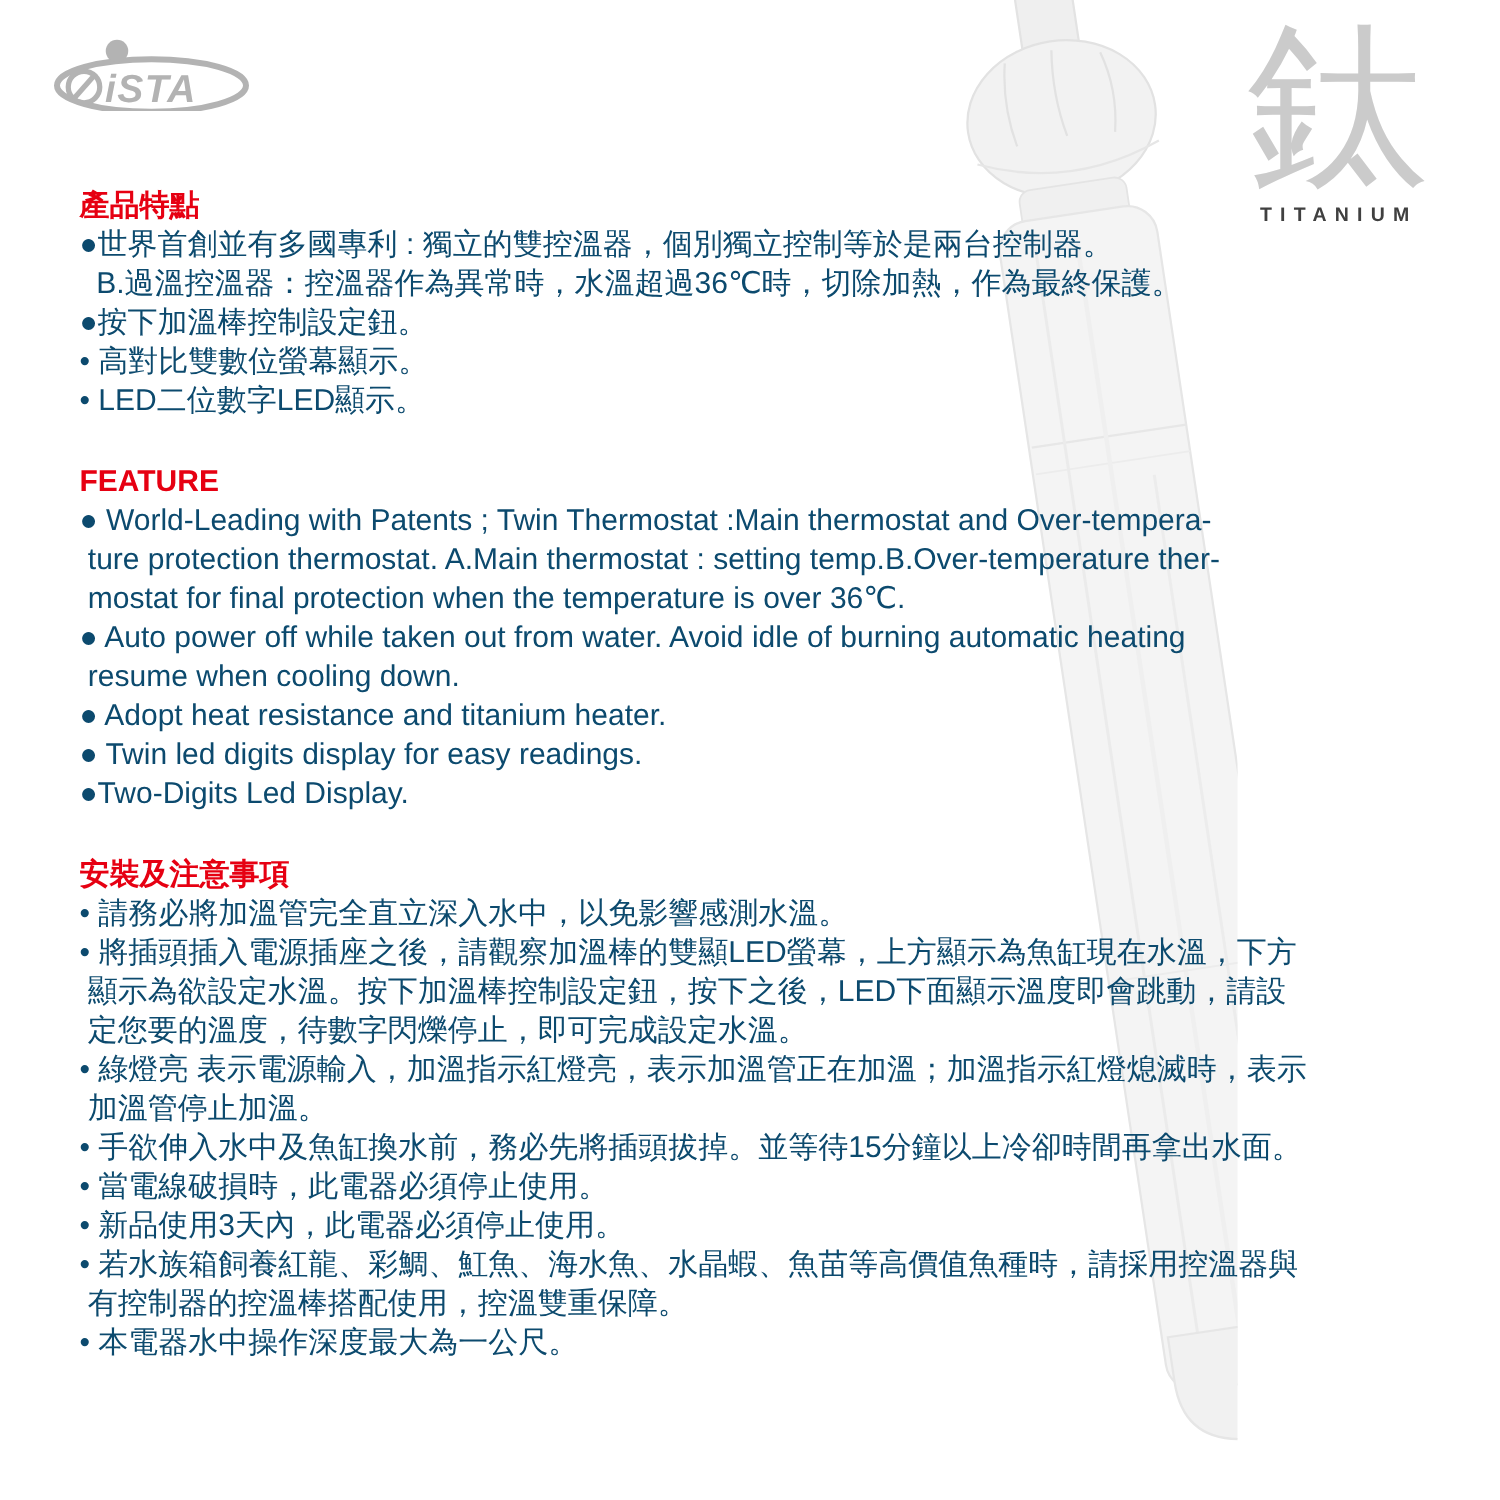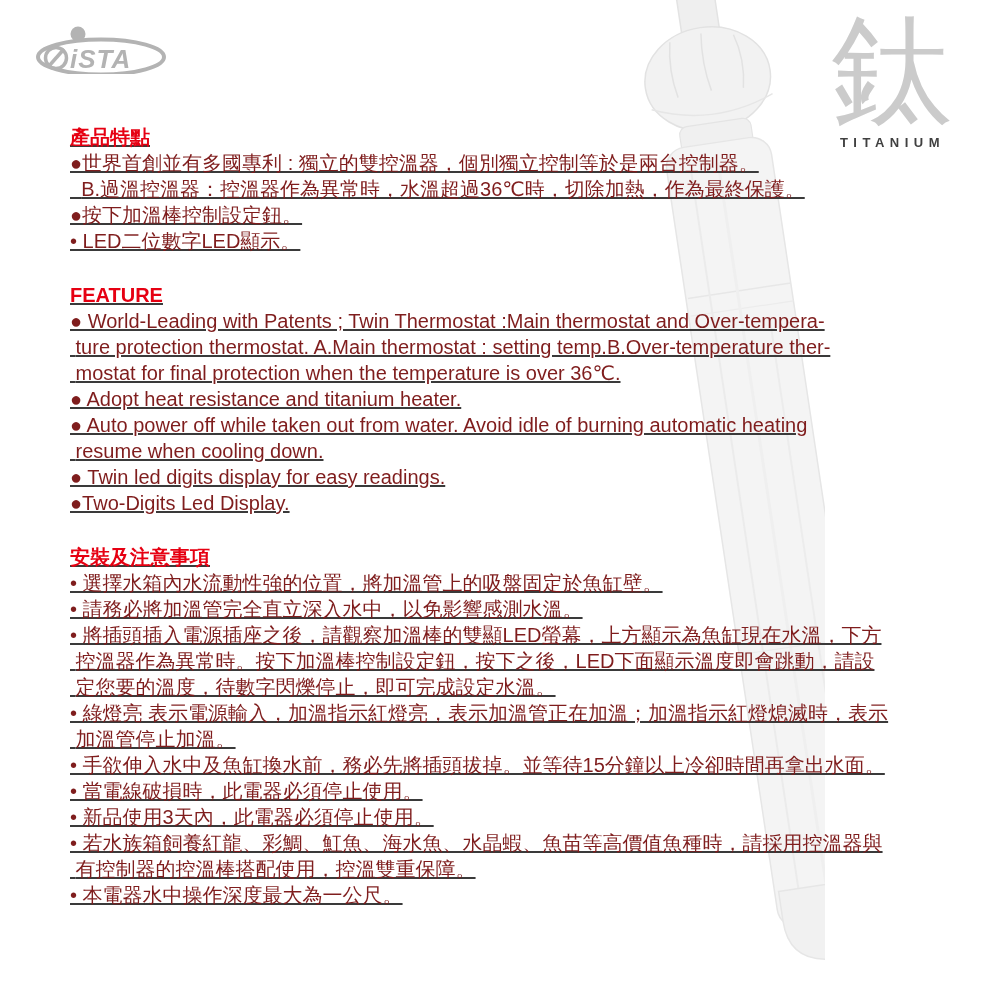--- a/index.html
+++ b/index.html
@@ -16,29 +16,29 @@
   
   .ti-mark{position:absolute;right:20px;top:6px;width:175px;text-align:center;}
   .ti-char{
     font-family:"DejaVu Serif","Liberation Serif",serif;
     font-size:122px;line-height:1.06;color:#cbcbcb;font-weight:400;
   }
   .ti-label{
     margin-top:0px;font-size:13px;letter-spacing:5.5px;color:#404040;font-weight:600;
   }
   
-  .content{position:absolute;left:70px;top:124px;width:905px;text-decoration:underline;}
+  .content{position:absolute;left:53px;top:124px;width:905px;}
   h2.sec{
     margin:0;font-size:20px;line-height:26px;font-weight:bold;color:#e60012;
   }
   h2.sec.gap{margin-top:28px;}
   .list{margin:0;}
   .list .li{
     white-space:pre-wrap;
-    font-size:20px;line-height:26px;color:#7f1d1d;
+    font-size:20px;line-height:26px;color:#0c4a6e;
   }
   .list.en .li{font-family:"Liberation Sans","DejaVu Sans",sans-serif;}
 </style>
 </head>
 <body>
 
 <div class="heater-wrap">
   <svg width="260" height="1010" viewBox="0 0 260 1010" xmlns="http://www.w3.org/2000/svg">
     <g transform="rotate(-8.5 130 0)">
 
@@ -79,41 +79,41 @@
   <div class="ti-char">鈦</div>
   <div class="ti-label">TITANIUM</div>
 </div>
 
 <div class="content">
   <h2 class="sec">產品特點</h2>
   <div class="list zh">
       <div class="li">●世界首創並有多國專利 : 獨立的雙控溫器，個別獨立控制等於是兩台控制器。</div>
       <div class="li">  B.過溫控溫器：控溫器作為異常時，水溫超過36℃時，切除加熱，作為最終保護。</div>
       <div class="li">●按下加溫棒控制設定鈕。</div>
+      <div class="li">• 高對比雙數位螢幕顯示。</div>
       <div class="li">• LED二位數字LED顯示。</div>
     </div>
 
   <h2 class="sec gap">FEATURE</h2>
   <div class="list en">
       <div class="li">● World-Leading with Patents ; Twin Thermostat :Main thermostat and Over-tempera-
  ture protection thermostat. A.Main thermostat : setting temp.B.Over-temperature ther-
  mostat for final protection when the temperature is over 36℃.</div>
-      <div class="li">● Adopt heat resistance and titanium heater.</div>
       <div class="li">● Auto power off while taken out from water. Avoid idle of burning automatic heating
  resume when cooling down.</div>
+      <div class="li">● Adopt heat resistance and titanium heater.</div>
       <div class="li">● Twin led digits display for easy readings.</div>
       <div class="li">●Two-Digits Led Display.</div>
     </div>
 
   <h2 class="sec gap">安裝及注意事項</h2>
   <div class="list zh">
-      <div class="li">• 選擇水箱內水流動性強的位置，將加溫管上的吸盤固定於魚缸壁。</div>
       <div class="li">• 請務必將加溫管完全直立深入水中，以免影響感測水溫。</div>
       <div class="li">• 將插頭插入電源插座之後，請觀察加溫棒的雙顯LED螢幕，上方顯示為魚缸現在水溫，下方
- 控溫器作為異常時。按下加溫棒控制設定鈕，按下之後，LED下面顯示溫度即會跳動，請設
+ 顯示為欲設定水溫。按下加溫棒控制設定鈕，按下之後，LED下面顯示溫度即會跳動，請設
  定您要的溫度，待數字閃爍停止，即可完成設定水溫。</div>
       <div class="li">• 綠燈亮 表示電源輸入，加溫指示紅燈亮，表示加溫管正在加溫；加溫指示紅燈熄滅時，表示
  加溫管停止加溫。</div>
       <div class="li">• 手欲伸入水中及魚缸換水前，務必先將插頭拔掉。並等待15分鐘以上冷卻時間再拿出水面。</div>
       <div class="li">• 當電線破損時，此電器必須停止使用。</div>
       <div class="li">• 新品使用3天內，此電器必須停止使用。</div>
       <div class="li">• 若水族箱飼養紅龍、彩鯛、魟魚、海水魚、水晶蝦、魚苗等高價值魚種時，請採用控溫器與
  有控制器的控溫棒搭配使用，控溫雙重保障。</div>
       <div class="li">• 本電器水中操作深度最大為一公尺。</div>
     </div>

